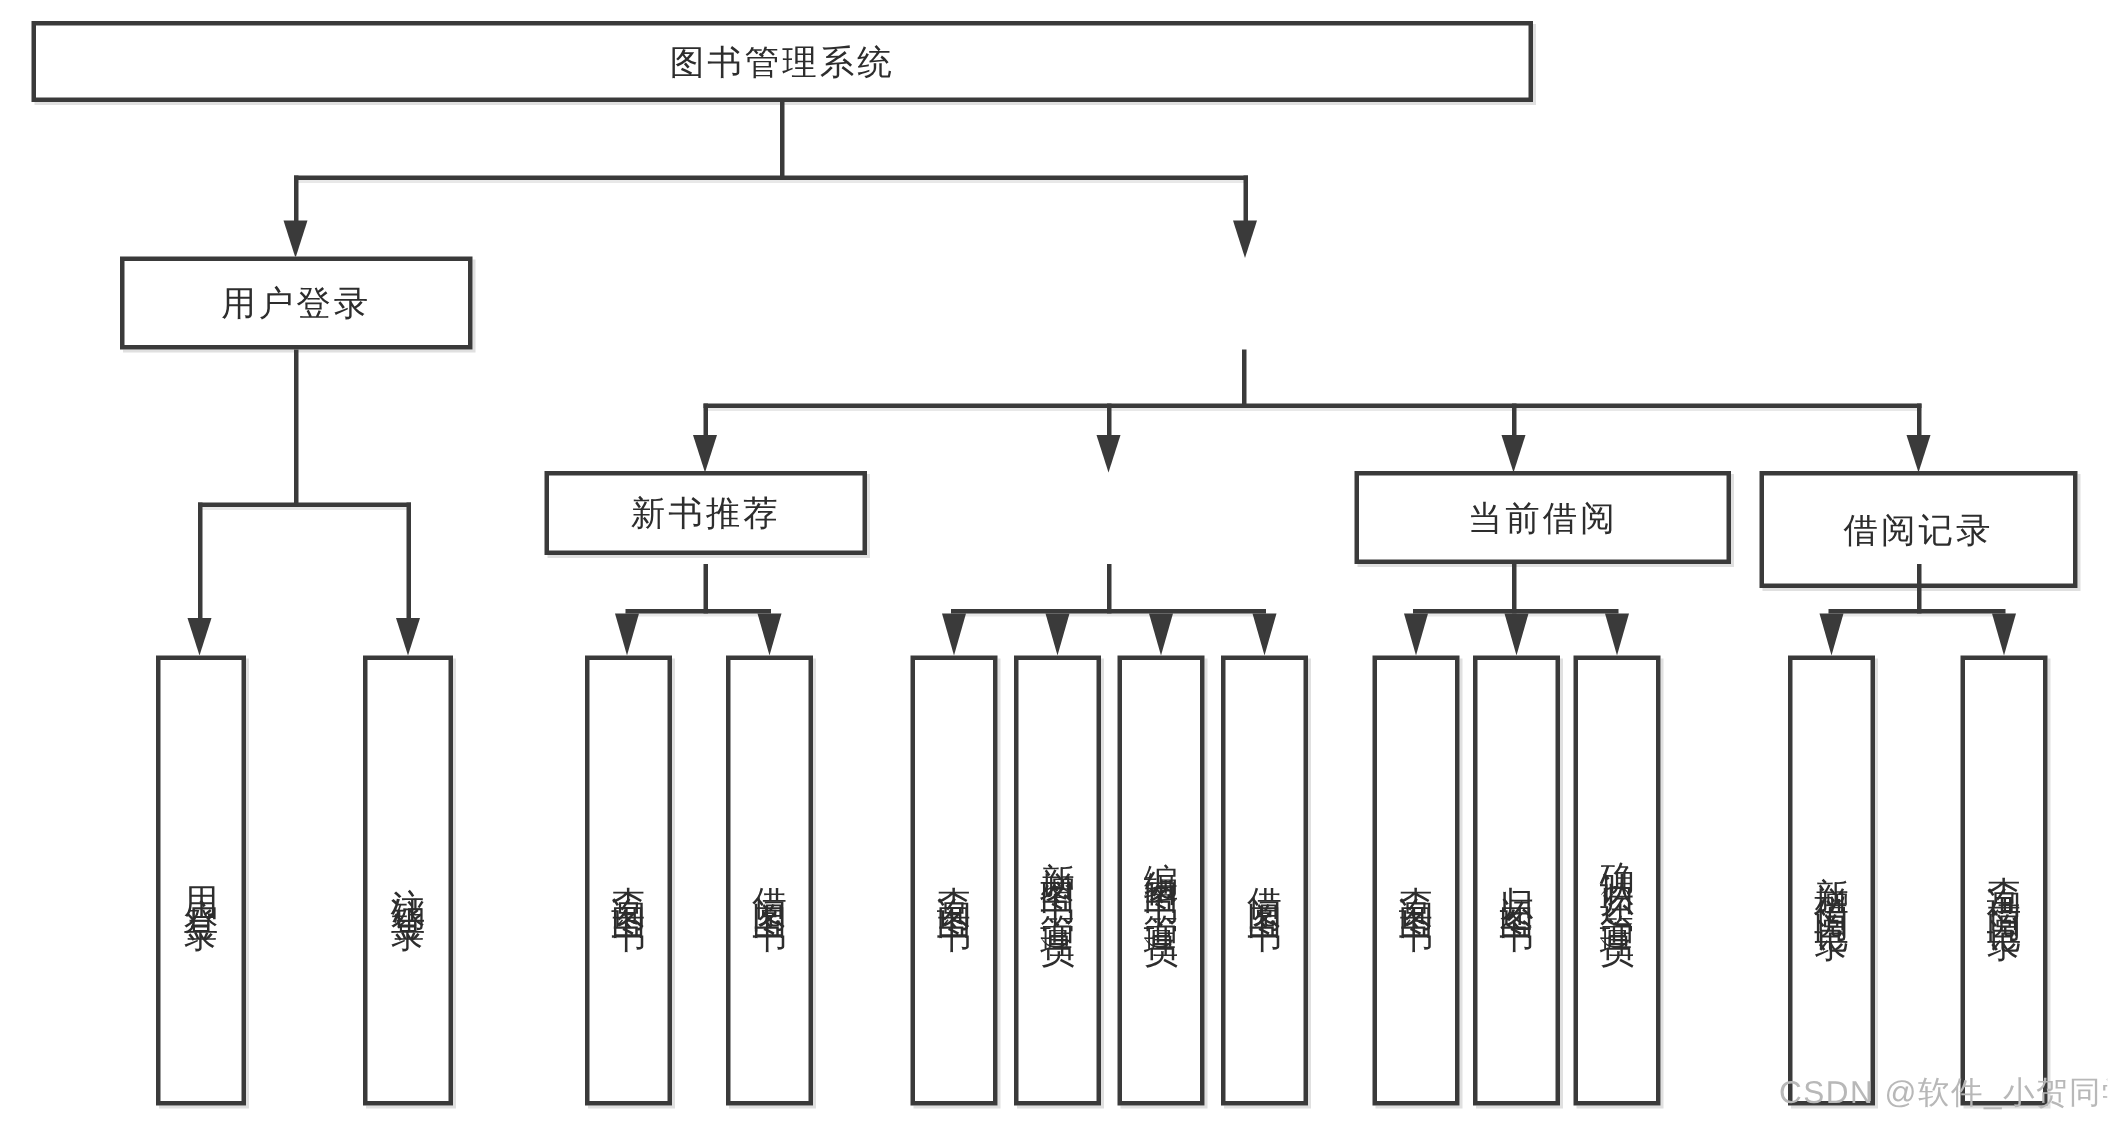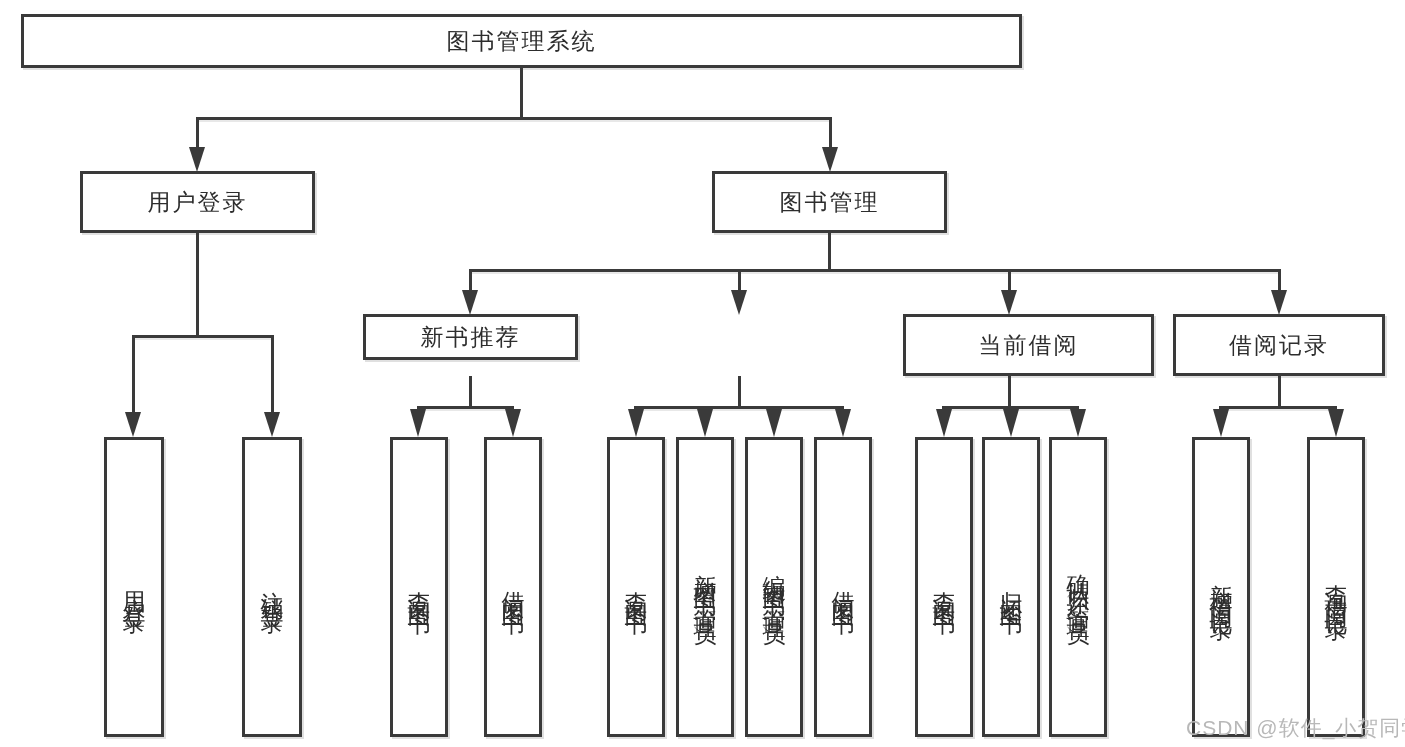--- a/index.html
+++ b/index.html
@@ -77,49 +77,46 @@
   <div class="vl" style="left:520px; top:68px; height:52px;"></div>
   <div class="hl" style="left:196px; top:117px; width:636px;"></div>
   <div class="vl" style="left:196px; top:117px; height:33px;"></div>
   <div class="ar" style="left:189px; top:147px;"></div>
   <div class="vl" style="left:829px; top:117px; height:33px;"></div>
   <div class="ar" style="left:822px; top:147px;"></div>
 
   <div class="box" style="left:80px; top:171px; width:235px; height:62px;">
     <span>用户登录</span>
   </div>
-  <div class="box" style="left:712px; top:171px; width:235px; height:62px;">
-    <span>图书管理</span>
-  </div>
 
   <div class="vl" style="left:196px; top:233px; height:105px;"></div>
   <div class="hl" style="left:132px; top:335px; width:142px;"></div>
   <div class="vl" style="left:132px; top:335px; height:79px;"></div>
   <div class="ar" style="left:125px; top:412px;"></div>
   <div class="vl" style="left:271px; top:335px; height:79px;"></div>
   <div class="ar" style="left:264px; top:412px;"></div>
 
   <div class="vl" style="left:828px; top:233px; height:39px;"></div>
   <div class="hl" style="left:469px; top:269px; width:812px;"></div>
   <div class="vl" style="left:469px; top:269px; height:24px;"></div>
   <div class="ar" style="left:462px; top:290px;"></div>
   <div class="vl" style="left:738px; top:269px; height:24px;"></div>
   <div class="ar" style="left:731px; top:290px;"></div>
   <div class="vl" style="left:1008px; top:269px; height:24px;"></div>
   <div class="ar" style="left:1001px; top:290px;"></div>
   <div class="vl" style="left:1278px; top:269px; height:24px;"></div>
   <div class="ar" style="left:1271px; top:290px;"></div>
 
-  <div class="box" style="left:363px; top:314px; width:215px; height:46px;">
+  <div class="box" style="left:363px; top:314px; width:215px; height:56px;">
     <span>新书推荐</span>
   </div>
   <div class="box" style="left:903px; top:314px; width:251px; height:62px;">
     <span>当前借阅</span>
   </div>
-  <div class="box" style="left:1173px; top:314px; width:212px; height:62px;">
+  <div class="box" style="left:1173px; top:314px; width:212px; height:78px;">
     <span>借阅记录</span>
   </div>
 
   <div class="vl" style="left:469px; top:376px; height:33px;"></div>
   <div class="hl" style="left:417px; top:406px; width:97px;"></div>
   <div class="ar tall" style="left:410px; top:409px;"></div>
   <div class="ar tall" style="left:505px; top:409px;"></div>
 
   <div class="vl" style="left:738px; top:376px; height:33px;"></div>
   <div class="hl" style="left:634px; top:406px; width:210px;"></div>

